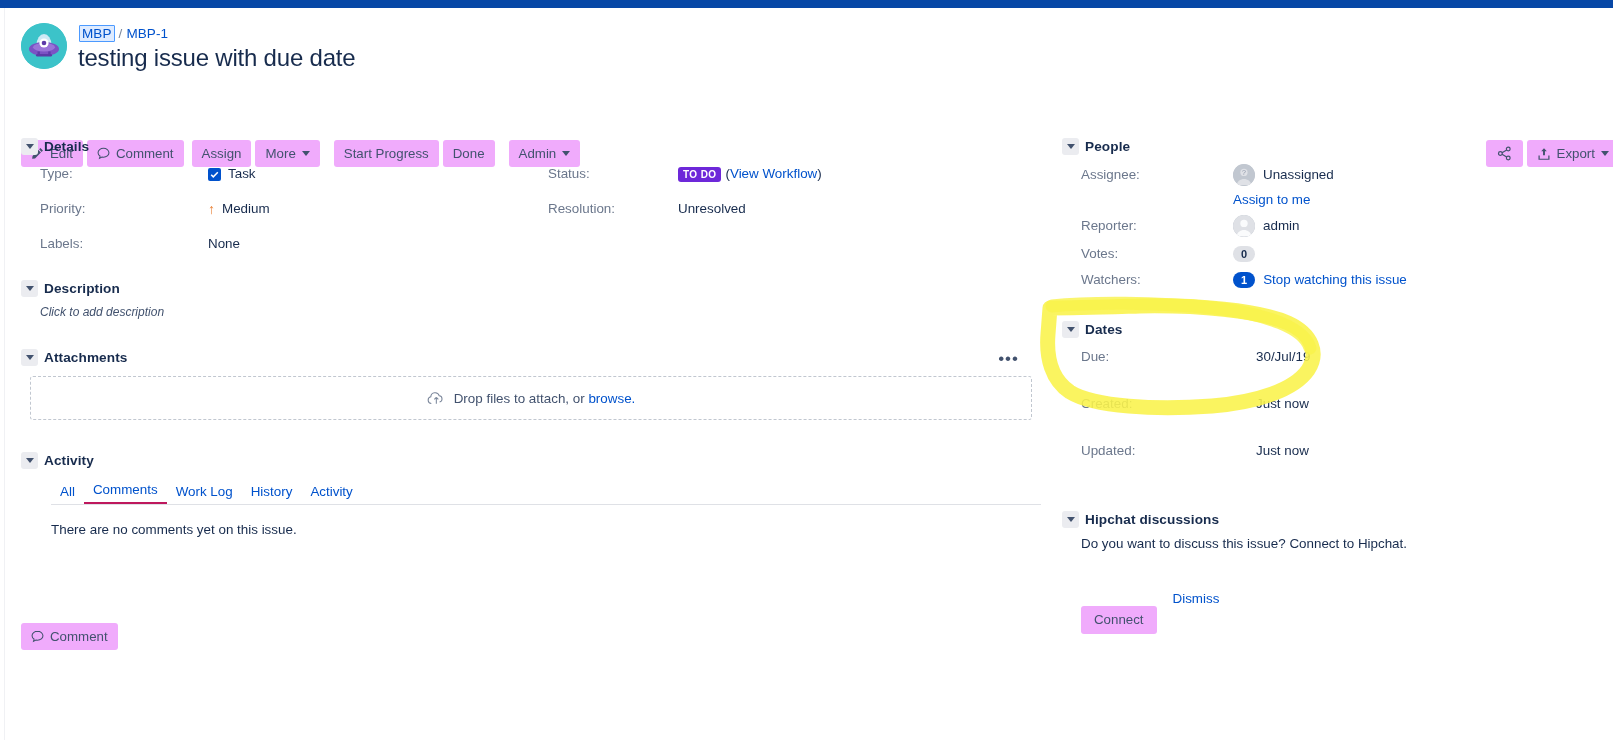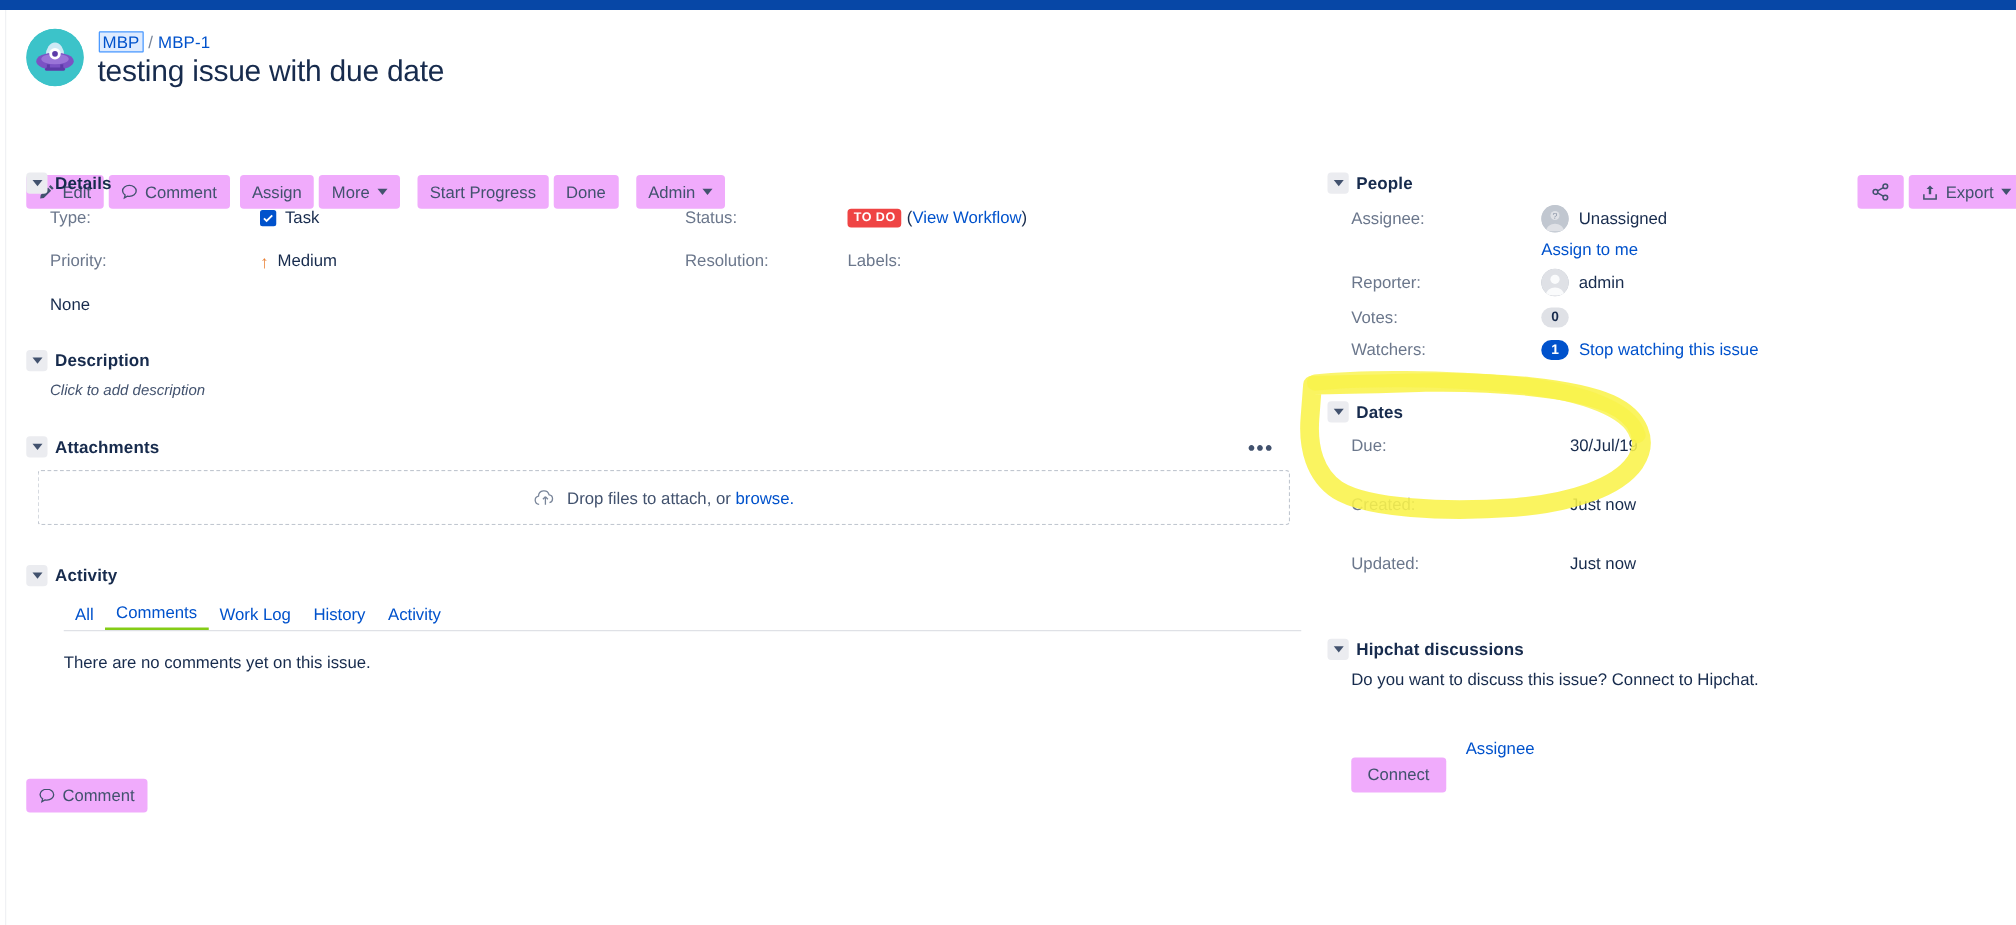--- a/index.html
+++ b/index.html
@@ -172,21 +172,21 @@
   }
   .type-check svg { display: block; }
   .prio-arrow {
     color: #e97f33;
     margin-right: 7px;
     font-size: 14px;
     line-height: 1;
     flex: none;
   }
   .status-badge {
-    background: #ef4444;
+    background: #6d28d9;
     color: #ffffff;
     font-size: 10px;
     font-weight: bold;
     letter-spacing: .4px;
     padding: 2px 5px 2px 5px;
     border-radius: 3px;
     margin-right: 4px;
     line-height: 11px;
     display: inline-block;
   }
@@ -238,21 +238,21 @@
   }
   .tab {
     font-size: 13.4px;
     color: #0052cc;
     padding: 0 9px 5px 9px;
     cursor: pointer;
     white-space: nowrap;
   }
   .tab.active {
     color: #0052cc;
-    border-bottom: 2px solid #84cc16;
+    border-bottom: 2px solid #be185d;
     font-weight: 400;
   }
   .no-comments {
     margin-left: 30px; margin-top: 17px;
     font-size: 13.4px;
     color: #172b4d;
   }
   .comment-btn-wrap { margin-left: 0px; margin-top: 42px; }
   
   .people-fields {
@@ -440,20 +440,21 @@
             <a href="#">View Workflow</a>
             <span class="paren">)</span>
         </div>
 
         <div class="fld-label">Priority:</div>
         <div class="fld-val">
           <span class="prio-arrow">↑</span>
           <span>Medium</span>
         </div>
         <div class="fld-label">Resolution:</div>
+        <div class="fld-val">Unresolved</div>
 
         <div class="fld-label">Labels:</div>
         <div class="fld-val">None</div>
         <div></div>
           <div></div>
       </div>
     </div>
 
     <div class="desc-block">
       <div class="section-head">
@@ -588,21 +589,21 @@
         <span class="twisty">
             <i></i>
           </span>
         <span class="section-title">Hipchat discussions</span>
       </div>
       <div class="hip-text">Do you want to discuss this issue? Connect to Hipchat.</div>
       <div class="hip-actions">
         <button class="btn" style="height:28px;padding:0 13px;">
           <span class="lbl">Connect</span>
         </button>
-        <a class="link" href="#">Assignee</a>
+        <a class="link" href="#">Dismiss</a>
       </div>
     </div>
   </div>
 
   <div class="annotation">
     <svg width="290" height="120" viewBox="0 0 290 120">
       <g fill="none" stroke="#f9f24a" stroke-width="15" stroke-linecap="round" stroke-linejoin="round" opacity="0.88">
         <path d="M14 12 L12 38 C10 62 16 84 34 96 C58 111 120 114 176 110 C222 106 258 94 272 74 C283 57 276 38 252 27 C222 14 160 9 104 10 C70 11 40 12 14 12 Z"></path>
       </g>
       <g fill="none" stroke="#f9f24a" stroke-width="13" stroke-linecap="round" opacity="0.8">

